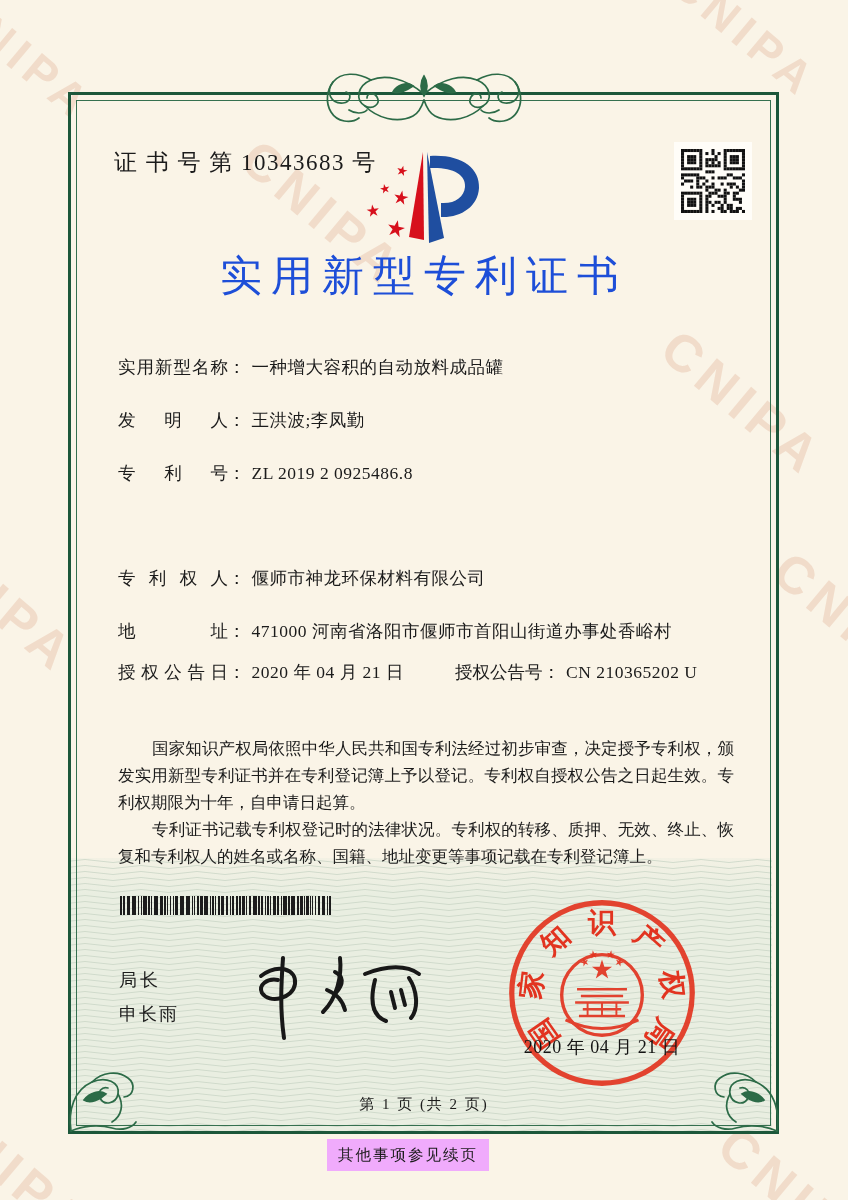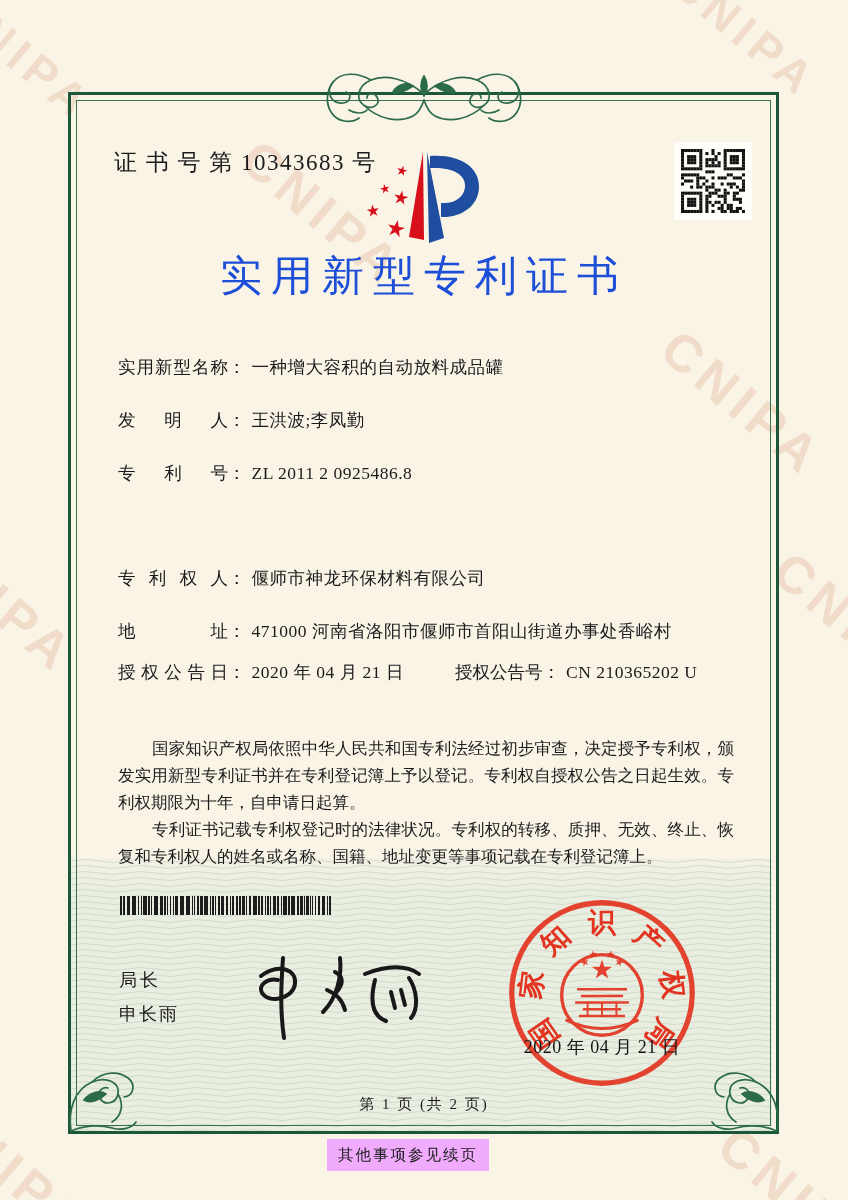--- a/index.html
+++ b/index.html
@@ -348,21 +348,21 @@
 
   <div class="title">实用新型专利证书</div>
 
   <div class="row" style="top:355px">
     <span class="lab">实用新型名称</span><span class="colon">：</span><span class="val">一种增大容积的自动放料成品罐</span>
   </div>
   <div class="row" style="top:408px">
     <span class="lab">发明人</span><span class="colon">：</span><span class="val">王洪波;李凤勤</span>
   </div>
   <div class="row" style="top:461px">
-    <span class="lab">专利号</span><span class="colon">：</span><span class="val">ZL 2011 2 0925486.8</span>
+    <span class="lab">专利号</span><span class="colon">：</span><span class="val">ZL 2019 2 0925486.8</span>
   </div>
   <div class="row" style="top:566px">
     <span class="lab">专利权人</span><span class="colon">：</span><span class="val">偃师市神龙环保材料有限公司</span>
   </div>
   <div class="row" style="top:619px">
     <span class="lab">地址</span><span class="colon">：</span><span class="val">471000 河南省洛阳市偃师市首阳山街道办事处香峪村</span>
   </div>
   <div class="row" style="top:660px">
     <span class="lab">授权公告日</span><span class="colon">：</span><span class="val">2020 年 04 月 21 日</span>
     <span class="grant-no"><span>授权公告号</span><span class="colon">：</span><span class="val">CN 210365202 U</span></span>

